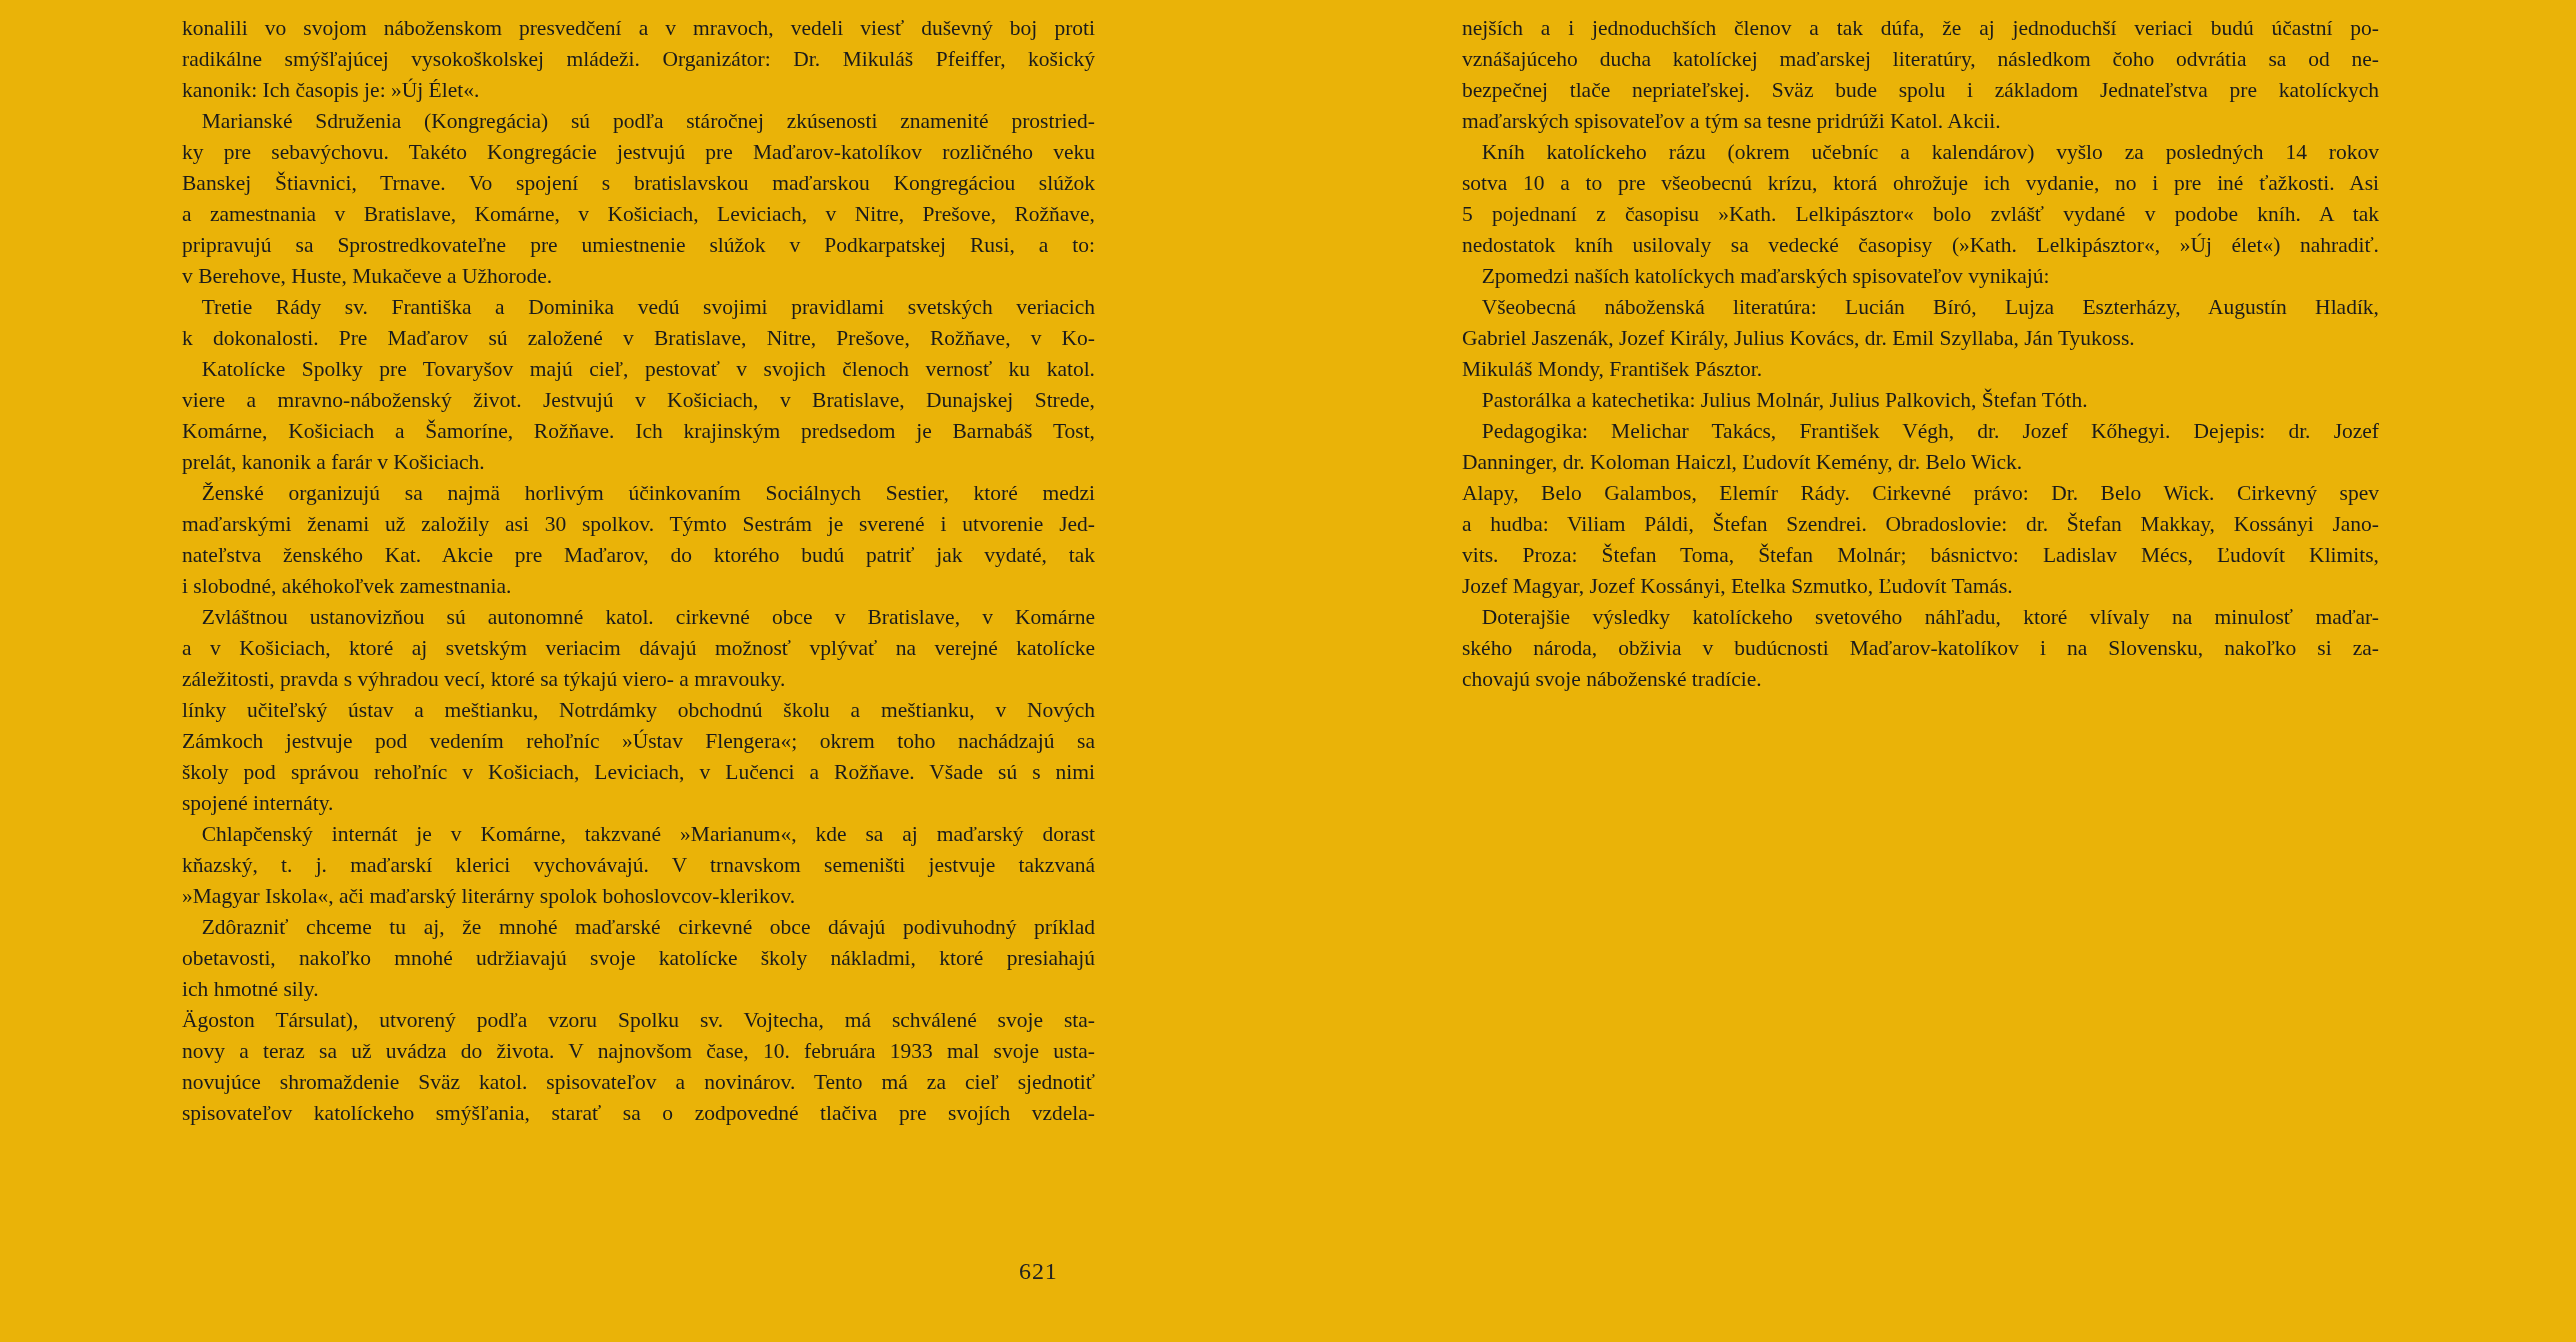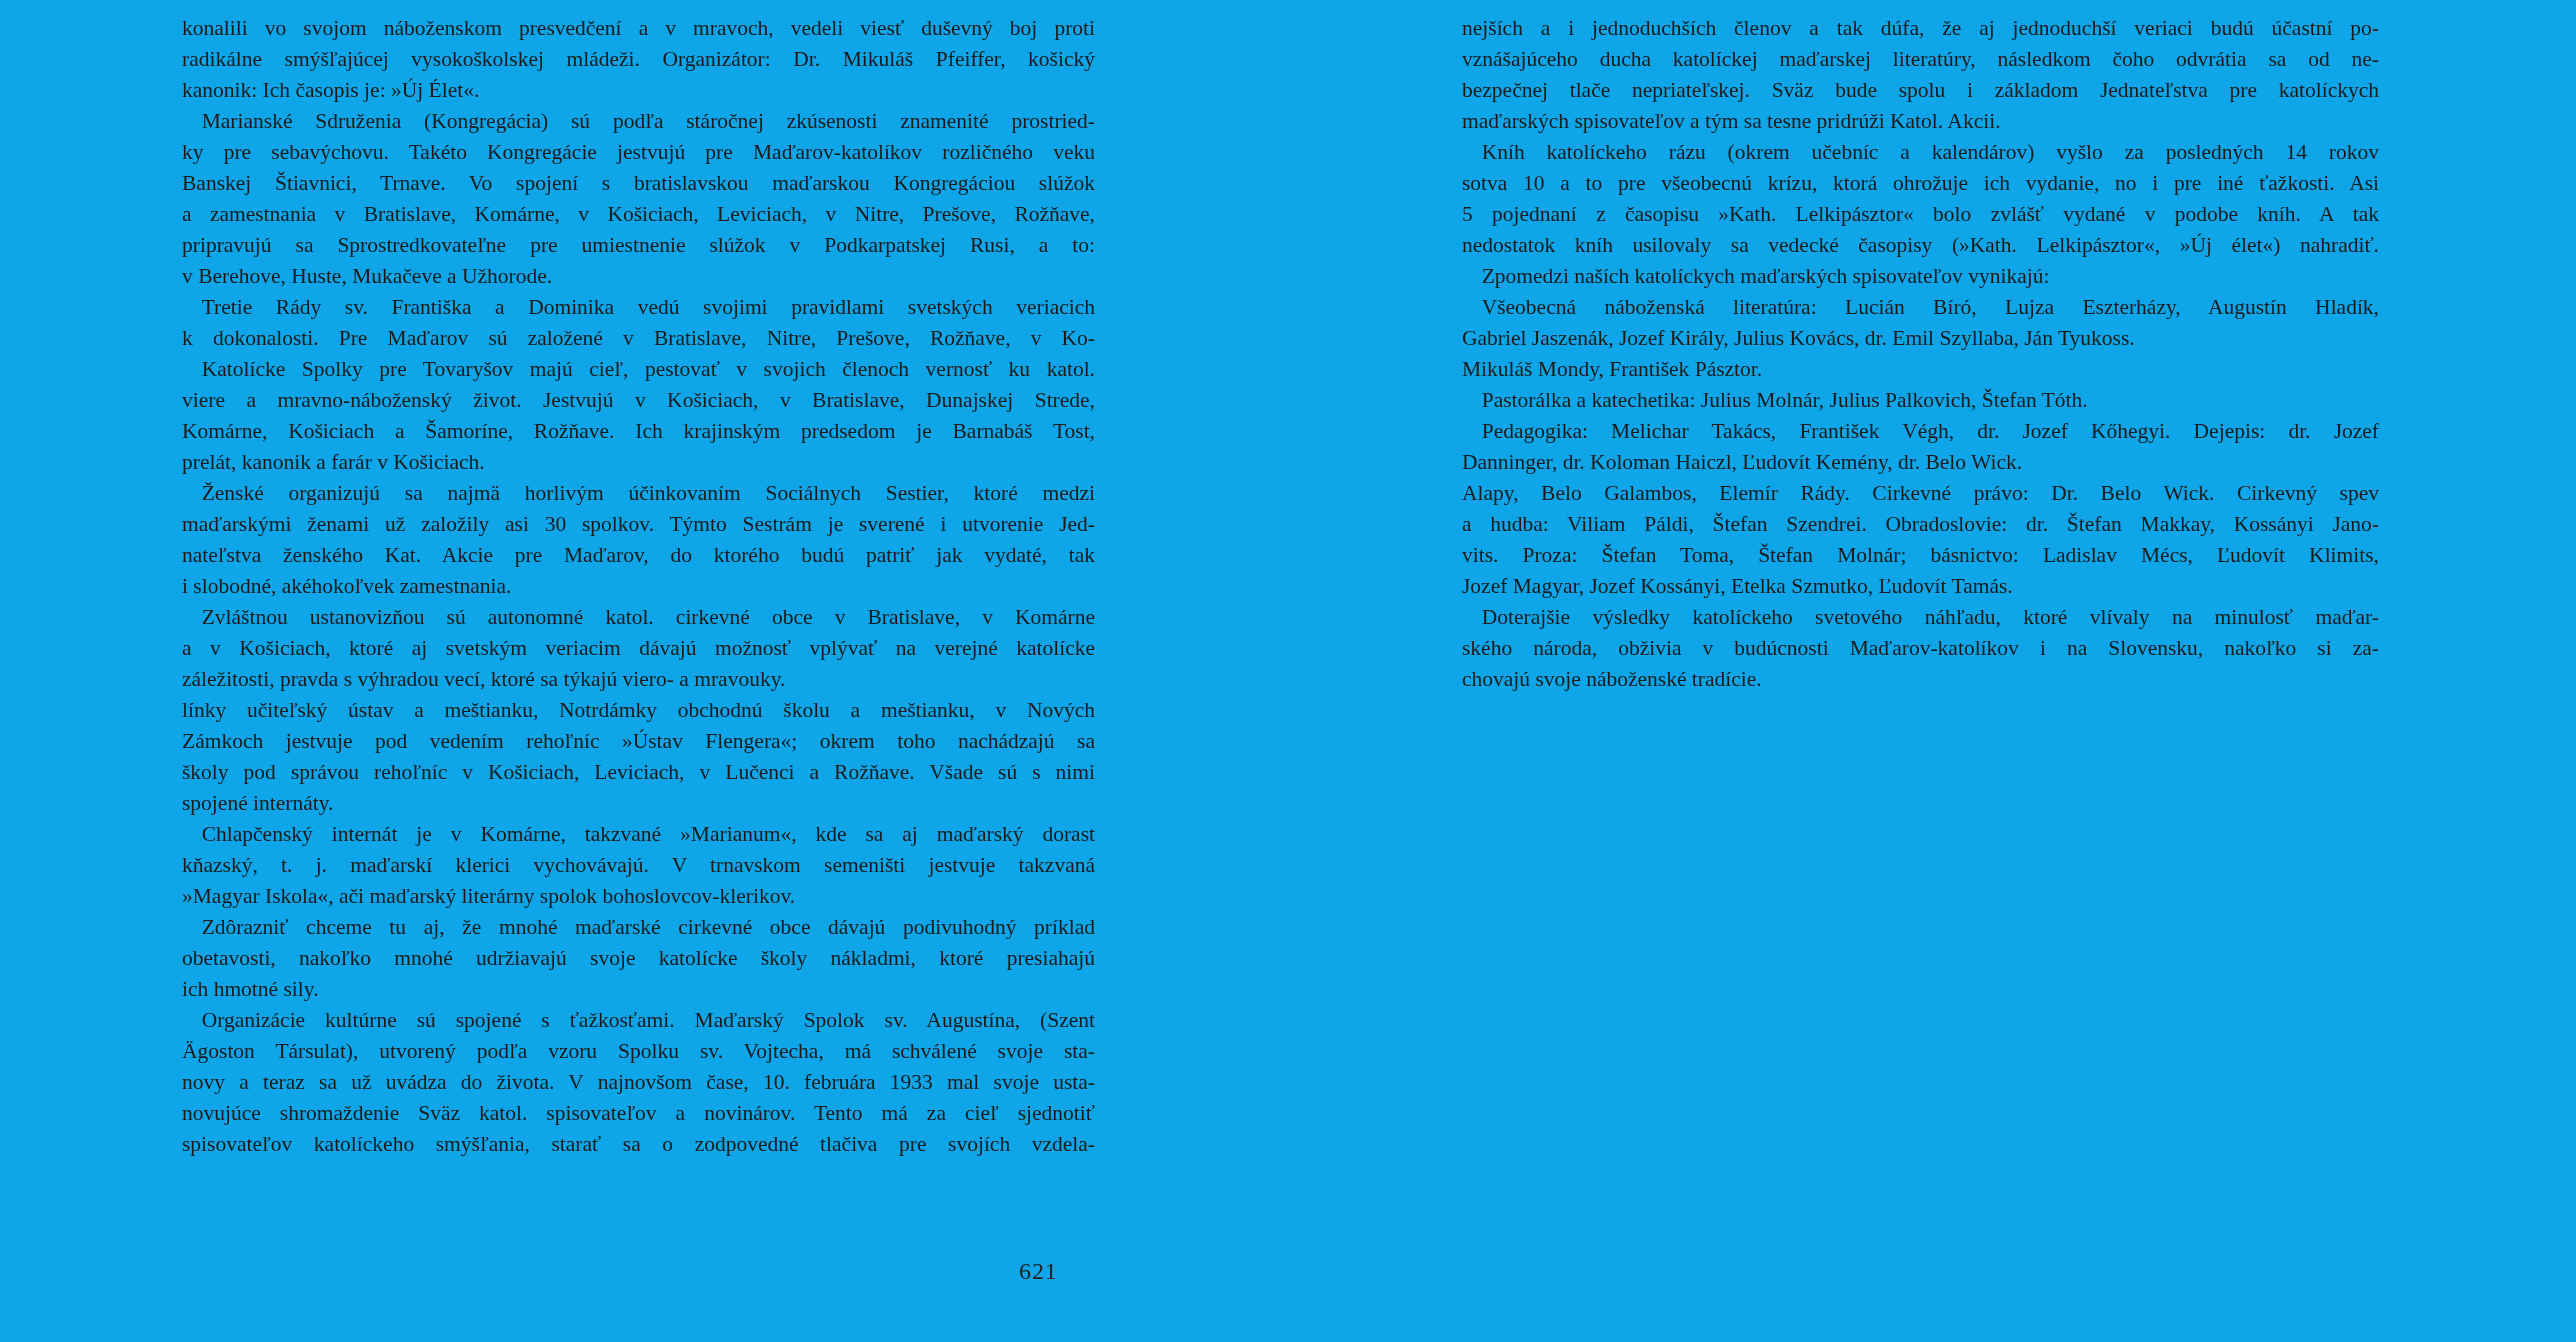--- a/index.html
+++ b/index.html
@@ -11,21 +11,21 @@
     height: 1343px;
     background: #ffffff;
     position: relative;
     overflow: hidden;
     font-family: "Liberation Serif", "DejaVu Serif", serif;
     color: #1b1b1b;
   }
   .page {
     position: absolute;
     inset: 0;
-    background: #0ea5e9;
+    background: #eab308;
   }
   .column {
     position: absolute;
     top: 12.5px;
     font-size: 21.5px;
     line-height: 31px;
     color: #1b1b1b;
   }
   .col-left {
     left: 182px;
@@ -110,21 +110,20 @@
         <div class="line first-indent">Chlapčenský internát je v Komárne, takzvané »Marianum«, kde sa aj maďarský dorast</div>
         <div class="line">kňazský, t. j. maďarskí klerici vychovávajú. V trnavskom semeništi jestvuje takzvaná</div>
         <div class="line last">»Magyar Iskola«, ači maďarský literárny spolok bohoslovcov-klerikov.</div>
       </div>
       <div class="paragraph">
         <div class="line first-indent">Zdôrazniť chceme tu aj, že mnohé maďarské cirkevné obce dávajú podivuhodný príklad</div>
         <div class="line">obetavosti, nakoľko mnohé udržiavajú svoje katolícke školy nákladmi, ktoré presiahajú</div>
         <div class="line last">ich hmotné sily.</div>
       </div>
       <div class="paragraph">
-        <div class="line first-indent">Organizácie kultúrne sú spojené s ťažkosťami. Maďarský Spolok sv. Augustína, (Szent</div>
         <div class="line">Ägoston Társulat), utvorený podľa vzoru Spolku sv. Vojtecha, má schválené svoje sta-</div>
         <div class="line">novy a teraz sa už uvádza do života. V najnovšom čase, 10. februára 1933 mal svoje usta-</div>
         <div class="line">novujúce shromaždenie Sväz katol. spisovateľov a novinárov. Tento má za cieľ sjednotiť</div>
         <div class="line">spisovateľov katolíckeho smýšľania, starať sa o zodpovedné tlačiva pre svojích vzdela-</div>
       </div>
     </div>
   <div class="column col-right">
       <div class="paragraph">
         <div class="line">nejších a i jednoduchších členov a tak dúfa, že aj jednoduchší veriaci budú účastní po-</div>
         <div class="line">vznášajúceho ducha katolíckej maďarskej literatúry, následkom čoho odvrátia sa od ne-</div>

